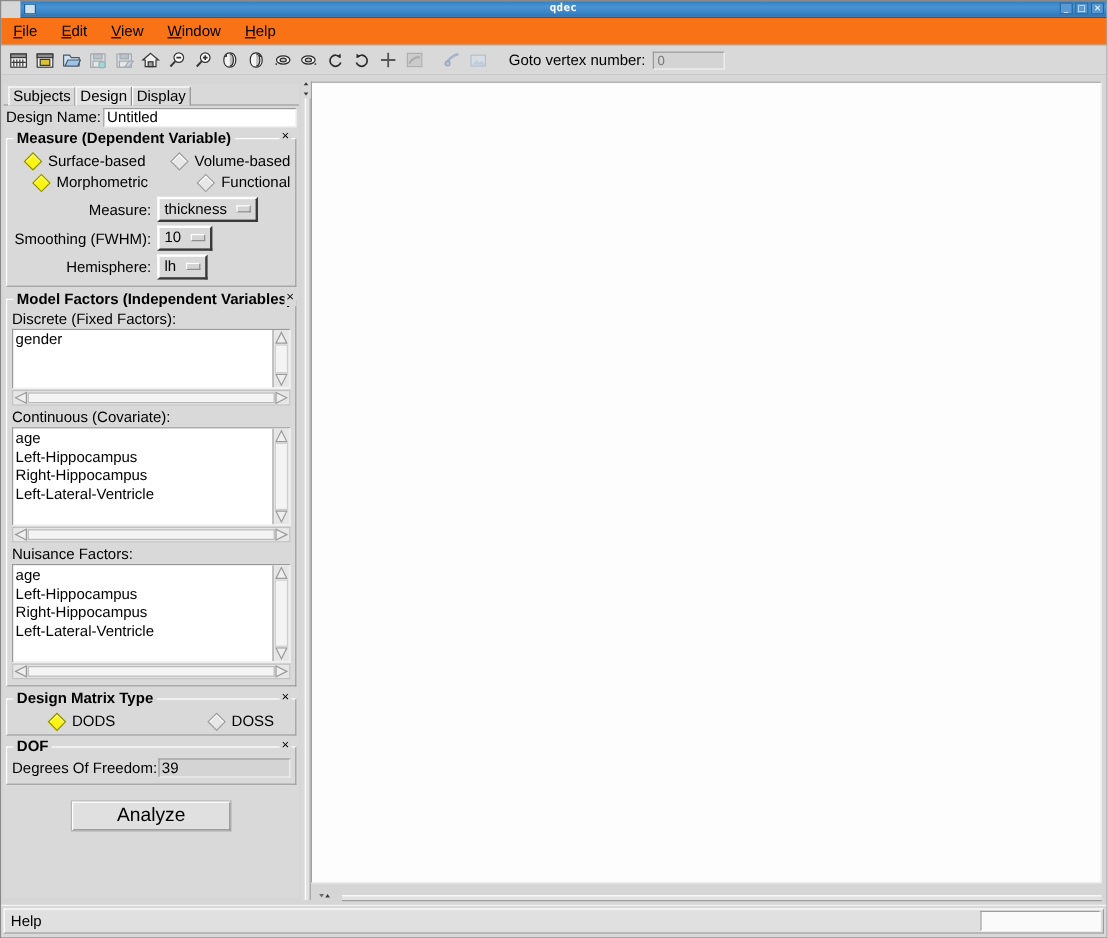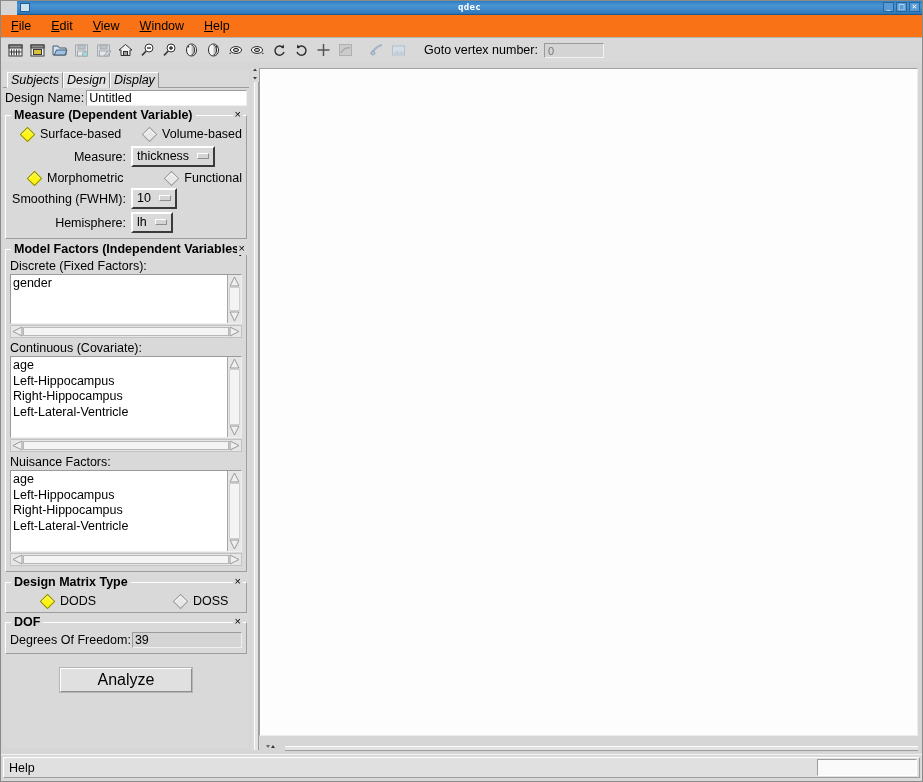--- a/index.html
+++ b/index.html
@@ -189,21 +189,20 @@
   .hsplit .hhandle { position: absolute; left: 4px; top: 1px; width: 18px; height: 8px; }
 
   
   .tabstrip {
     height: 17px;
     display: flex;
     align-items: flex-end;
     padding-left: 4px;
     border-bottom: 1px solid #9c9c9c;
     position: relative;
-    font-style: italic;
   }
   .tab {
     font-size: 12.5px;
     line-height: 15px;
     padding: 0 3px;
     background: #d9d9d9;
     border-left: 1px solid #ffffff;
     border-top: 1px solid #ffffff;
     border-right: 1px solid #909090;
     position: relative;
@@ -613,36 +612,36 @@
           <div class="radio" style="width:128px; padding-left:12px;">
             <span class="dia on"></span>
             <span class="rtxt">Surface-based</span>
           </div>
           <div class="radio">
             <span class="dia off"></span>
             <span class="rtxt">Volume-based</span>
           </div>
         </div>
 
+        <div style="display:flex; padding:4px 0 0 0;">
+          <div class="radio" style="width:128px; padding-left:19px;">
+            <span class="dia on"></span>
+            <span class="rtxt">Morphometric</span>
+          </div>
+          <div class="radio" style="padding-left:14px;">
+            <span class="dia off"></span>
+            <span class="rtxt">Functional</span>
+          </div>
+        </div>
+
         <div style="display:flex; align-items:center; justify-content:flex-start; padding-top:5px;">
           <div class="lbl" style="width:116px; text-align:right; padding-right:5px;">Measure:</div>
           <div class="optmenu">
             <span class="otxt">thickness</span>
             <span class="obar"></span>
-          </div>
-        </div>
-
-        <div style="display:flex; padding:4px 0 0 0;">
-          <div class="radio" style="width:128px; padding-left:19px;">
-            <span class="dia on"></span>
-            <span class="rtxt">Morphometric</span>
-          </div>
-          <div class="radio" style="padding-left:14px;">
-            <span class="dia off"></span>
-            <span class="rtxt">Functional</span>
           </div>
         </div>
 
         <div style="display:flex; align-items:center; padding-top:3px;">
           <div class="lbl" style="width:116px; text-align:right; padding-right:5px;">Smoothing (FWHM):</div>
           <div class="optmenu">
             <span class="otxt">10</span>
             <span class="obar"></span>
           </div>
         </div>

